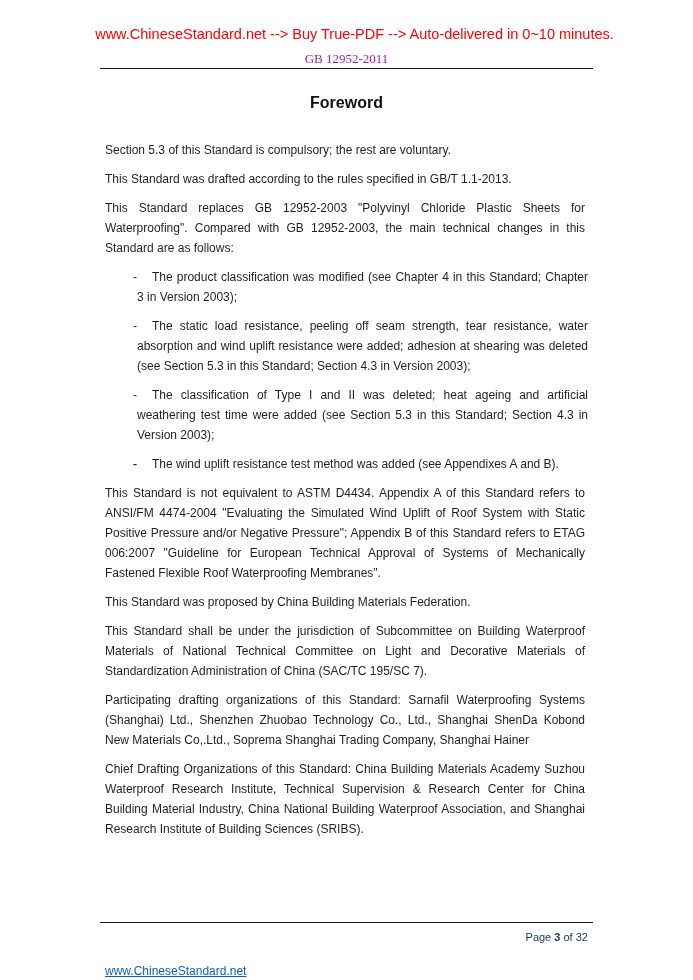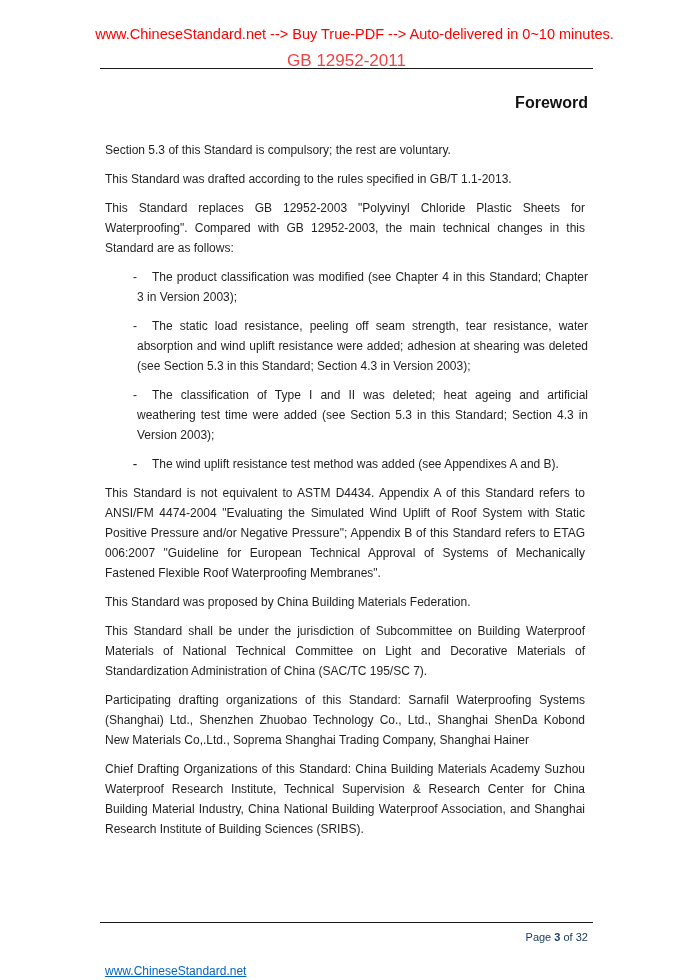--- a/index.html
+++ b/index.html
@@ -27,39 +27,40 @@
       font-size: 14.5px;
       cursor: pointer;
       padding-left: 16px;
     }
     .doc-number {
       position: absolute;
       top: 51px;
       left: 0;
       width: 100%;
       text-align: center;
-      color: #ef4444;
-      font-size: 17px;
+      color: #a21caf;
+      font-size: 13px;
+      font-family: Liberation Serif, serif;
     }
     .header-rule {
       position: absolute;
       top: 68px;
       left: 100px;
       width: 493px;
       border-top: 1px solid #1a1a1a;
     }
     .content {
       position: absolute;
       top: 86px;
       left: 105px;
       width: 483px;
       color: #1f1f1f;
     }
     .title {
-      text-align: right;
+      text-align: center;
       font-size: 16px;
       font-weight: bold;
       margin: 8px 0 28px 0;
       color: #111111;
     }
     .body-text {
       font-size: 12px;
       line-height: 20px;
       text-align: justify;
       margin: 0 3px 9px 0;

